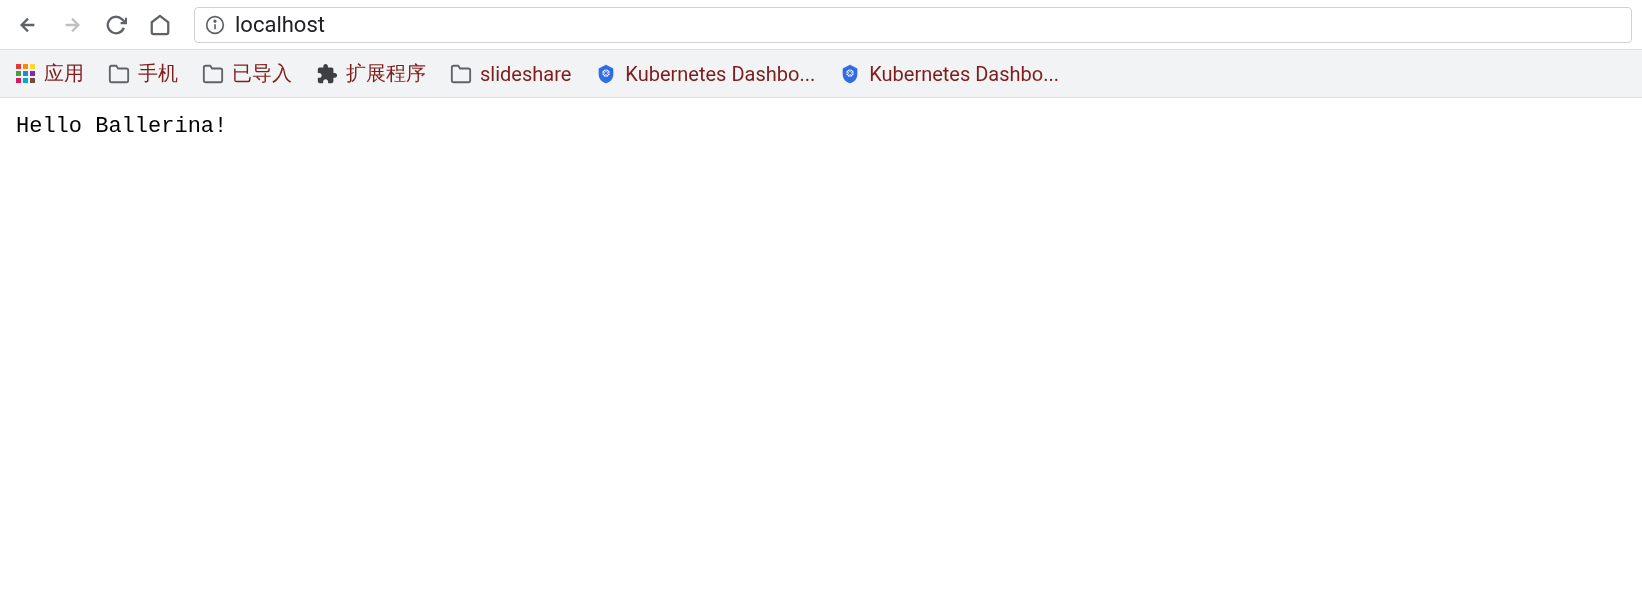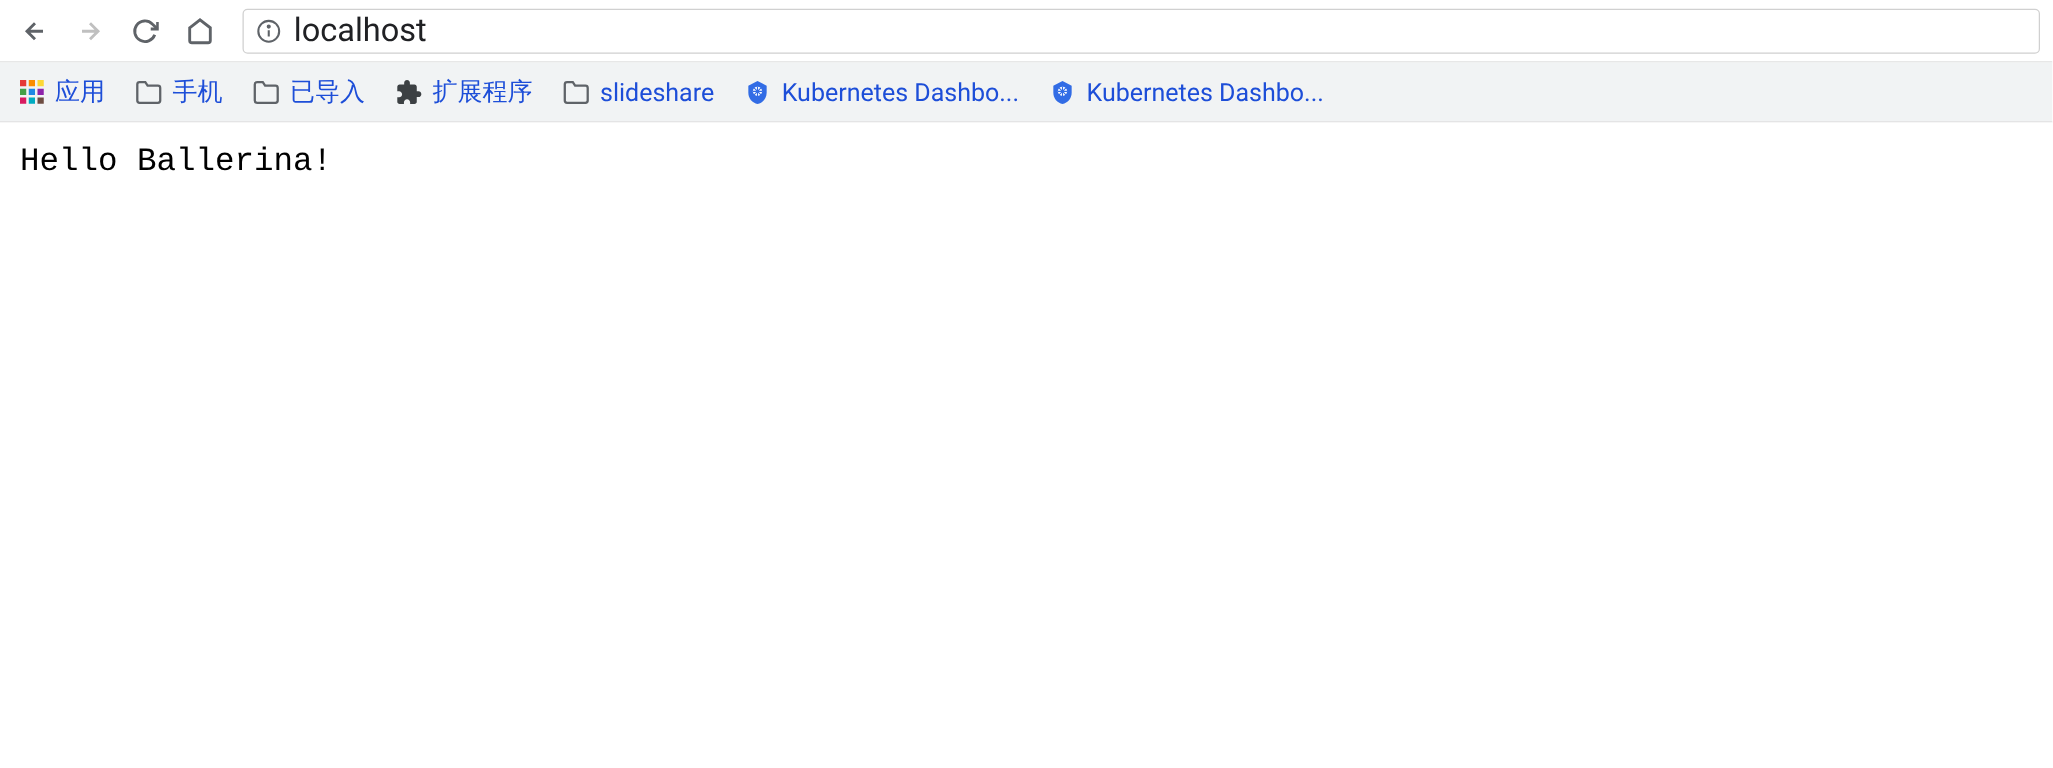--- a/index.html
+++ b/index.html
@@ -40,21 +40,21 @@
     .address-bar {
       flex: 1;
       height: 36px;
       background: #ffffff;
       border: 1px solid #d0d0d0;
       border-radius: 4px;
       display: flex;
       align-items: center;
       padding: 0 10px;
       margin-left: 8px;
-      font-size: 26px;
+      font-size: 22px;
       color: #202124;
     }
     .info-icon {
       margin-right: 10px;
       color: #5f6368;
       display: flex;
       align-items: center;
     }
     .url-host {
       color: #202124;
@@ -69,21 +69,21 @@
       background: #f1f3f4;
       border-bottom: 1px solid #e0e0e0;
       padding: 0 14px;
       gap: 24px;
     }
     .bookmark-item {
       display: flex;
       align-items: center;
       gap: 8px;
       font-size: 20px;
-      color: #1d4ed8;
+      color: #7f1d1d;
       cursor: pointer;
       white-space: nowrap;
     }
     .bookmark-icon {
       width: 22px;
       height: 22px;
       display: flex;
       align-items: center;
       justify-content: center;
       flex-shrink: 0;
@@ -100,21 +100,21 @@
     .apps-icon span:nth-child(4) { background: #43a047; }
     .apps-icon span:nth-child(5) { background: #1e88e5; }
     .apps-icon span:nth-child(6) { background: #8e24aa; }
     .apps-icon span:nth-child(7) { background: #d81b60; }
     .apps-icon span:nth-child(8) { background: #00acc1; }
     .apps-icon span:nth-child(9) { background: #6d4c41; }
     .folder-svg { color: #5f6368; }
     .content {
       padding: 16px;
       font-family: "Courier New", Courier, monospace;
-      font-size: 26px;
+      font-size: 22px;
       color: #000000;
       background: #ffffff;
     }
     .baidu-icon {
       background: #ffffff;
       border-radius: 3px;
       display: flex;
       align-items: center;
       justify-content: center;
     }

